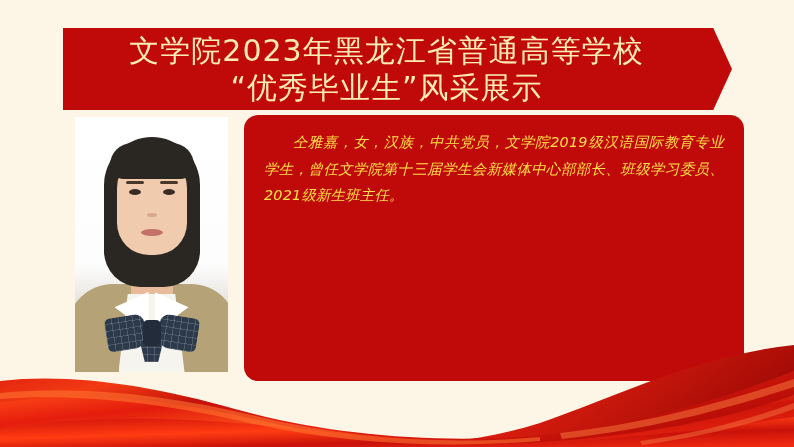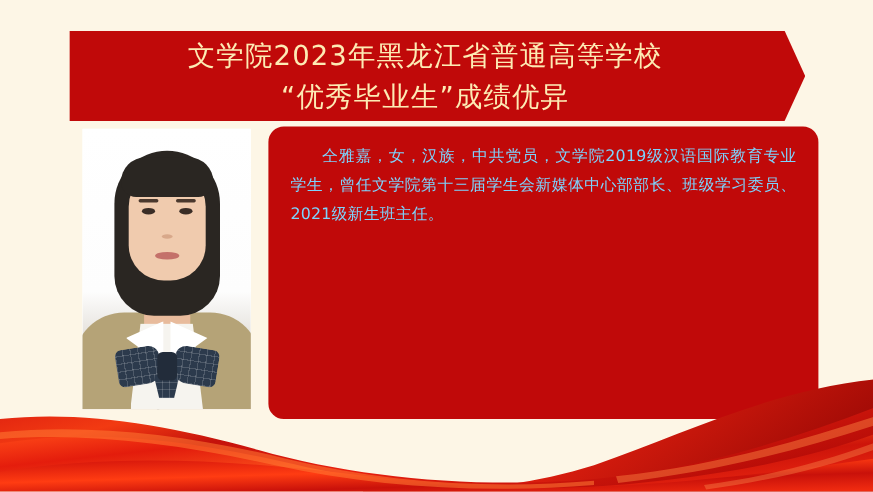--- a/index.html
+++ b/index.html
@@ -32,21 +32,21 @@
     clip-path: polygon(0 0, 97.2% 0, 100% 50%, 97.2% 100%, 0 100%);
     display: flex;
     flex-direction: column;
     align-items: center;
     justify-content: center;
     box-sizing: border-box;
     padding-right: 22px;
   }
   .title-line {
     color: #fdebb4;
-    font-size: 25px;
+    font-size: 30px;
     line-height: 37px;
     letter-spacing: 1px;
     white-space: nowrap;
     font-family: "DejaVu Sans", "Liberation Sans", sans-serif;
     font-weight: 500;
   }
 
   
   #portrait-frame {
     position: absolute;
@@ -256,28 +256,29 @@
     left: 244px;
     top: 115px;
     width: 500px;
     height: 266px;
     background: #c00909;
     border-radius: 14px;
     box-sizing: border-box;
     padding: 14px 20px 12px 20px;
   }
   .bio-paragraph {
-    color: #7dd3fc;
+    color: #fde047;
     font-size: 14.4px;
     line-height: 26.5px;
     text-align: justify;
     text-justify: inter-ideograph;
     text-indent: 2em;
     margin: 0;
     letter-spacing: 0.2px;
+    font-style: italic;
   }
 
   
   #ribbon {
     position: absolute;
     left: 0;
     bottom: 0;
     width: 794px;
     height: 110px;
     overflow: hidden;
@@ -285,21 +286,21 @@
   }
   #ribbon svg { display: block; }
 </style>
 </head>
 <body>
 
 <div id="poster">
 
   <div id="title-banner">
     <div class="title-line">文学院2023年黑龙江省普通高等学校</div>
-    <div class="title-line">“优秀毕业生”成绩优异</div>
+    <div class="title-line">“优秀毕业生”风采展示</div>
   </div>
 
   <div id="portrait-frame">
     <div id="portrait-photo">
       <div class="photo-backdrop"></div>
       <div class="photo-backdrop-line"></div>
       <div class="photo-jacket"></div>
       <div class="photo-neck"></div>
       <div class="photo-shirt"></div>
       <div class="photo-collar-l"></div>

